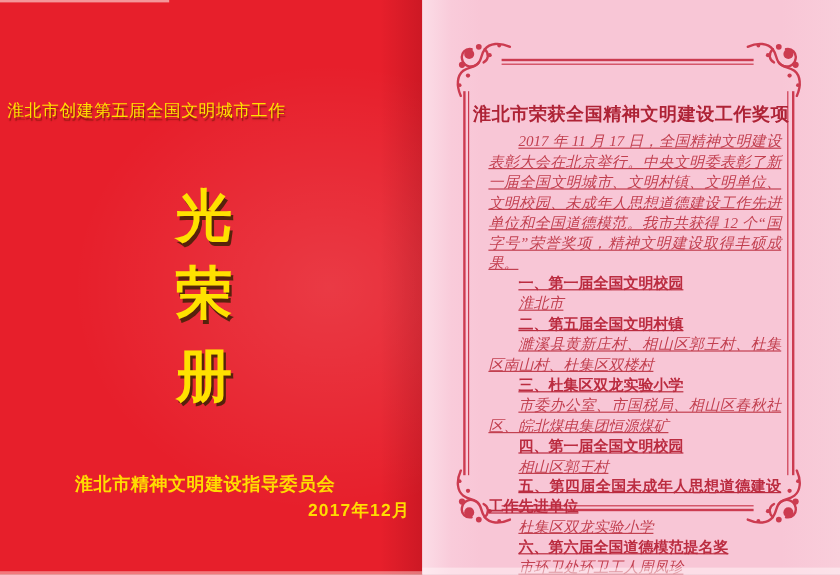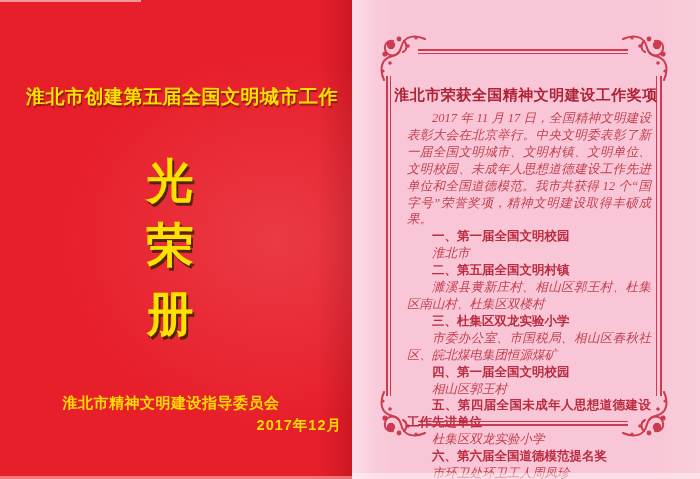--- a/index.html
+++ b/index.html
@@ -18,22 +18,22 @@
   }
   .page-left::before{ 
     content:"";position:absolute;left:0;top:0;width:40%;height:2px;
     background:rgba(255,250,245,0.55);
   }
   .page-left::after{ 
     content:"";position:absolute;left:0;bottom:0;width:100%;height:3px;
     background:rgba(255,230,225,0.45);
   }
   .cover-title{
-    position:absolute;top:84px;left:6px;right:14px;text-align:right;
-    font-size:19px;font-weight:bold;letter-spacing:0.5px;
+    position:absolute;top:84px;left:6px;right:14px;text-align:left;
+    font-size:14px;font-weight:normal;letter-spacing:0.5px;
     color:#ffe100;text-shadow:1px 2px 1px rgba(96,20,0,0.65);
     font-family:"Liberation Serif",serif;
   }
   .big-chars{
     position:absolute;top:158px;left:0;right:12px;text-align:center;
   }
   .big-chars span{
     display:block;font-size:47px;line-height:1;font-weight:bold;
     color:#ffe100;font-family:"Liberation Serif",serif;
     text-shadow:2px 3px 0 rgba(45,32,0,0.78);
@@ -75,21 +75,21 @@
   .corner.bl{left:26px;top:391px;transform:scaleY(-1);}
   .corner.br{left:270px;top:391px;transform:scale(-1,-1);}
   .award-title{
     position:absolute;top:86px;left:38px;width:272px;text-align:center;
     font-size:15px;font-weight:bold;color:#ae2336;letter-spacing:0.5px;
   }
   .award-body{
     position:absolute;top:110px;left:55px;width:244px;
     font-size:12.5px;line-height:16.9px;color:#c24050;text-align:justify;
   }
-  .award-body p{margin:0;text-indent:2em;}
+  .award-body p{margin:0;text-indent:2em;text-decoration:underline;}
   .script{font-style:italic;font-family:"Liberation Serif",serif;}
   .entry-heading{font-weight:bold;color:#bb2c40;font-style:normal;font-family:"Liberation Sans",sans-serif;}
 </style>
 </head>
 <body>
 
 <div class="scan">
 
   <div class="page-left">
     <div class="cover-title">淮北市创建第五届全国文明城市工作</div>

